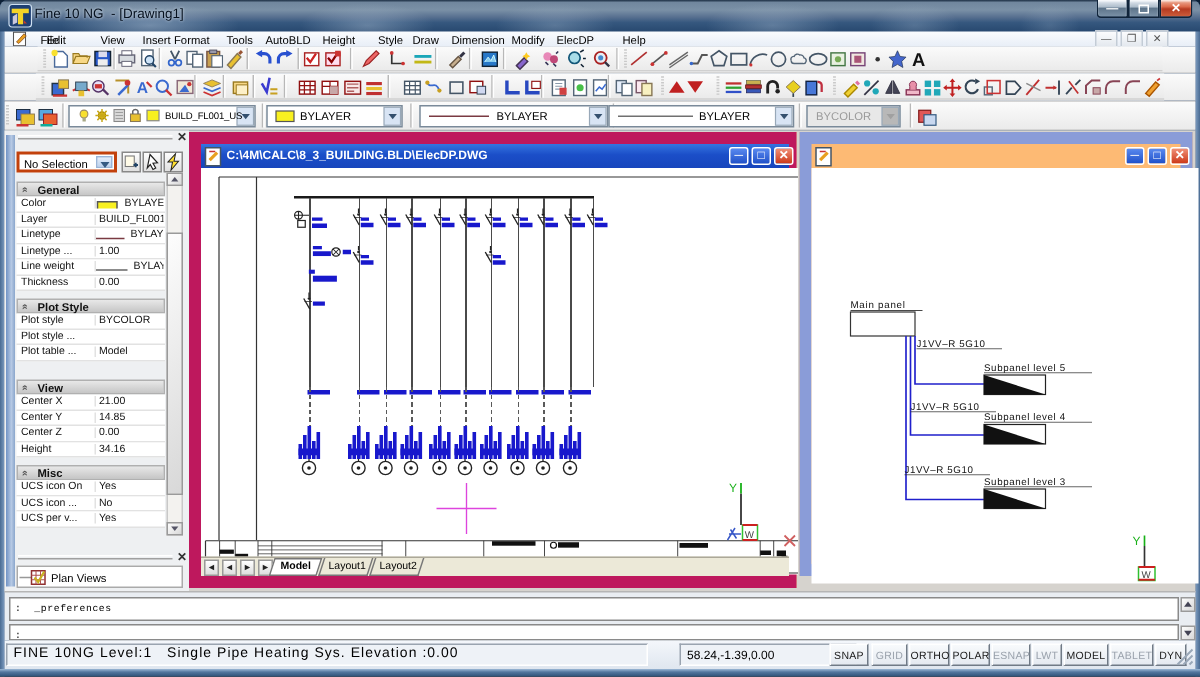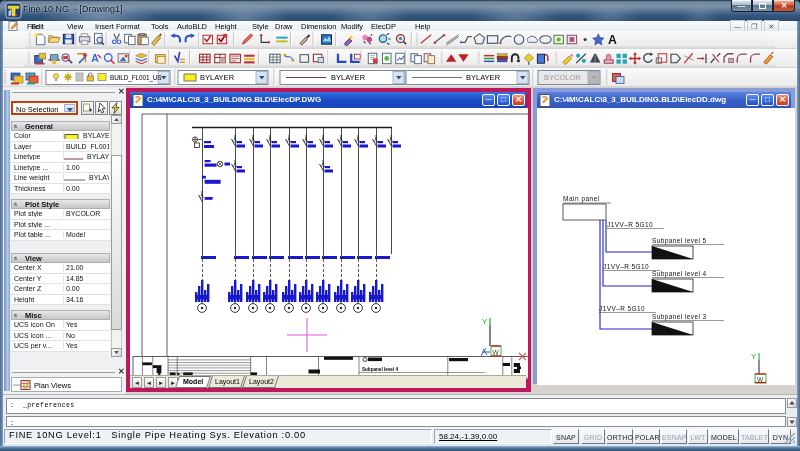--- a/index.html
+++ b/index.html
@@ -35,21 +35,21 @@
 .cat{position:absolute;left:8px;width:99px;height:10px;background:linear-gradient(180deg,#e8e8e8,#c6c6c6);
 border:1px solid #b0b0b0;font-size:7.5px;font-weight:bold;color:#111;line-height:9px;padding-left:13px;}
 .cat:before{content:"\00AB";position:absolute;left:2px;top:0px;color:#555;transform:rotate(90deg);font-size:7px;}
 .prow{position:absolute;left:8px;width:99px;height:10.5px;background:#fff;border-bottom:1px solid #e2e2e2;font-size:7px;color:#111;}
 .pl{position:absolute;left:3px;top:1px;width:46px;overflow:hidden;white-space:nowrap;}
 .pv{position:absolute;left:52px;top:1px;width:46px;overflow:hidden;white-space:nowrap;border-left:1px solid #e2e2e2;padding-left:2px;}
 
 .sbar{position:absolute;background:#f3f2ef;border:1px solid #c8c8c8;}
 .sbtn{position:absolute;background:linear-gradient(135deg,#fdfdfd,#d8d8d8);border:1px solid #9a9a9a;}
 
-.mdiwin{position:absolute;border:4px solid #be185d;background:#fdba74;}
+.mdiwin{position:absolute;border:8px solid #be185d;background:#fdba74;}
 .mtitle{position:absolute;left:0;top:0;right:0;height:16px;color:#fff;font-size:8px;font-weight:bold;
 padding:3px 0 0 17px;white-space:nowrap;overflow:hidden;}
 .xpbtn{position:absolute;top:2px;width:13px;height:12px;border:1px solid #fff;border-radius:2px;
 color:#fff;font-size:8px;line-height:10px;text-align:center;font-weight:bold;}
 .canvas{position:absolute;background:#fff;}
 
 #tabbar{position:absolute;left:0px;right:0px;bottom:0px;height:13px;background:#ece9d8;font-size:7px;border-top:1px solid #aca899;}
 .tnav{position:absolute;top:1px;width:10px;height:11px;background:linear-gradient(180deg,#fff,#ddd);border:1px solid #999;
 font-size:6px;text-align:center;line-height:10px;color:#222;}
 .tab{position:absolute;top:0px;height:12px;border:1px solid #777;border-top:none;transform:skewX(-18deg);background:#ece9d8;}
@@ -814,21 +814,20 @@
 <div class="tnav" style="left:38px;">►</div>
 <div class="tab" style="left:47px;width:32px;background:#fff;border-top:1px solid #777;"></div>
 <div class="tablbl" style="left:53px;font-weight:bold;">Model</div>
 <div class="tab" style="left:80px;width:33px;"></div>
 <div class="tablbl" style="left:85px;">Layout1</div>
 <div class="tab" style="left:114px;width:33px;"></div>
 <div class="tablbl" style="left:119px;">Layout2</div>
 </div>
 </div>
 <div class="mdiwin" style="left:530px;top:1px;width:262px;height:296px;border-color:#8a9cd8;">
-<div class="mtitle" style="background:linear-gradient(180deg,#5e86e0 0%,#3a62cc 45%,#3054ba 100%);">C:\4M\CALC\8_3_BUILDING.BLD\ElecDD.dwg</div>
 <svg style="left:2px;top:2px" width="13" height="13" viewBox="0 0 13 13">
           <rect x="1" y="0.5" width="10" height="12" fill="#fff" stroke="#456"></rect>
           <path d="M3 8 l5-5 1.5 1.5 -5 5 z" fill="#e8a020"></path>
           <path d="M3.5 3 h4" stroke="#c33" stroke-width="1"></path>
         </svg>
 <div class="xpbtn" style="left:209px;background:linear-gradient(180deg,#5a8af0,#2050c8);">─</div>
 <div class="xpbtn" style="left:224px;background:linear-gradient(180deg,#5a8af0,#2050c8);">□</div>
 <div class="xpbtn" style="left:239px;background:linear-gradient(180deg,#f09078,#cc3818);">✕</div>
 <div class="canvas" style="left:0px;top:16px;width:258px;height:277px;">
 <svg style="left:0;top:0" width="258" height="277" viewBox="0 0 258 277">
@@ -874,21 +873,21 @@
         </svg>
       </div>
 <div class="sbtn" style="left:784px;top:22px;width:10px;height:10px;">
         <svg width="8" height="8">
           <path d="M4 6 l2.6-3.5 h-5.2 z" fill="#445"></path>
         </svg>
       </div>
 </div>
 <div id="status" class="abs">
 <div class="sfield" style="left:1px;width:428px;font-size:9.3px;letter-spacing:0.7px;padding-top:0;">FINE 10NG Level:1&nbsp;&nbsp;&nbsp;Single Pipe Heating Sys. Elevation :0.00</div>
-<div class="sfield" style="left:431px;width:118px;text-decoration:underline;">58.24,-1.39,0.00</div>
+<div class="sfield" style="left:450px;width:118px;">58.24,-1.39,0.00</div>
 <div class="sbtnb" style="left:550px;width:26px;">SNAP</div>
 <div class="sbtnb dis" style="left:578px;width:24px;">GRID</div>
 <div class="sbtnb" style="left:603px;width:27px;">ORTHO</div>
 <div class="sbtnb" style="left:631px;width:26px;">POLAR</div>
 <div class="sbtnb dis" style="left:658px;width:26px;">ESNAP</div>
 <div class="sbtnb dis" style="left:685px;width:20px;">LWT</div>
 <div class="sbtnb" style="left:706px;width:30px;">MODEL</div>
 <div class="sbtnb dis" style="left:737px;width:29px;">TABLET</div>
 <div class="sbtnb" style="left:767px;width:21px;">DYN</div>
 <svg style="left:780px;top:4px" width="13" height="13" viewBox="0 0 13 13">

